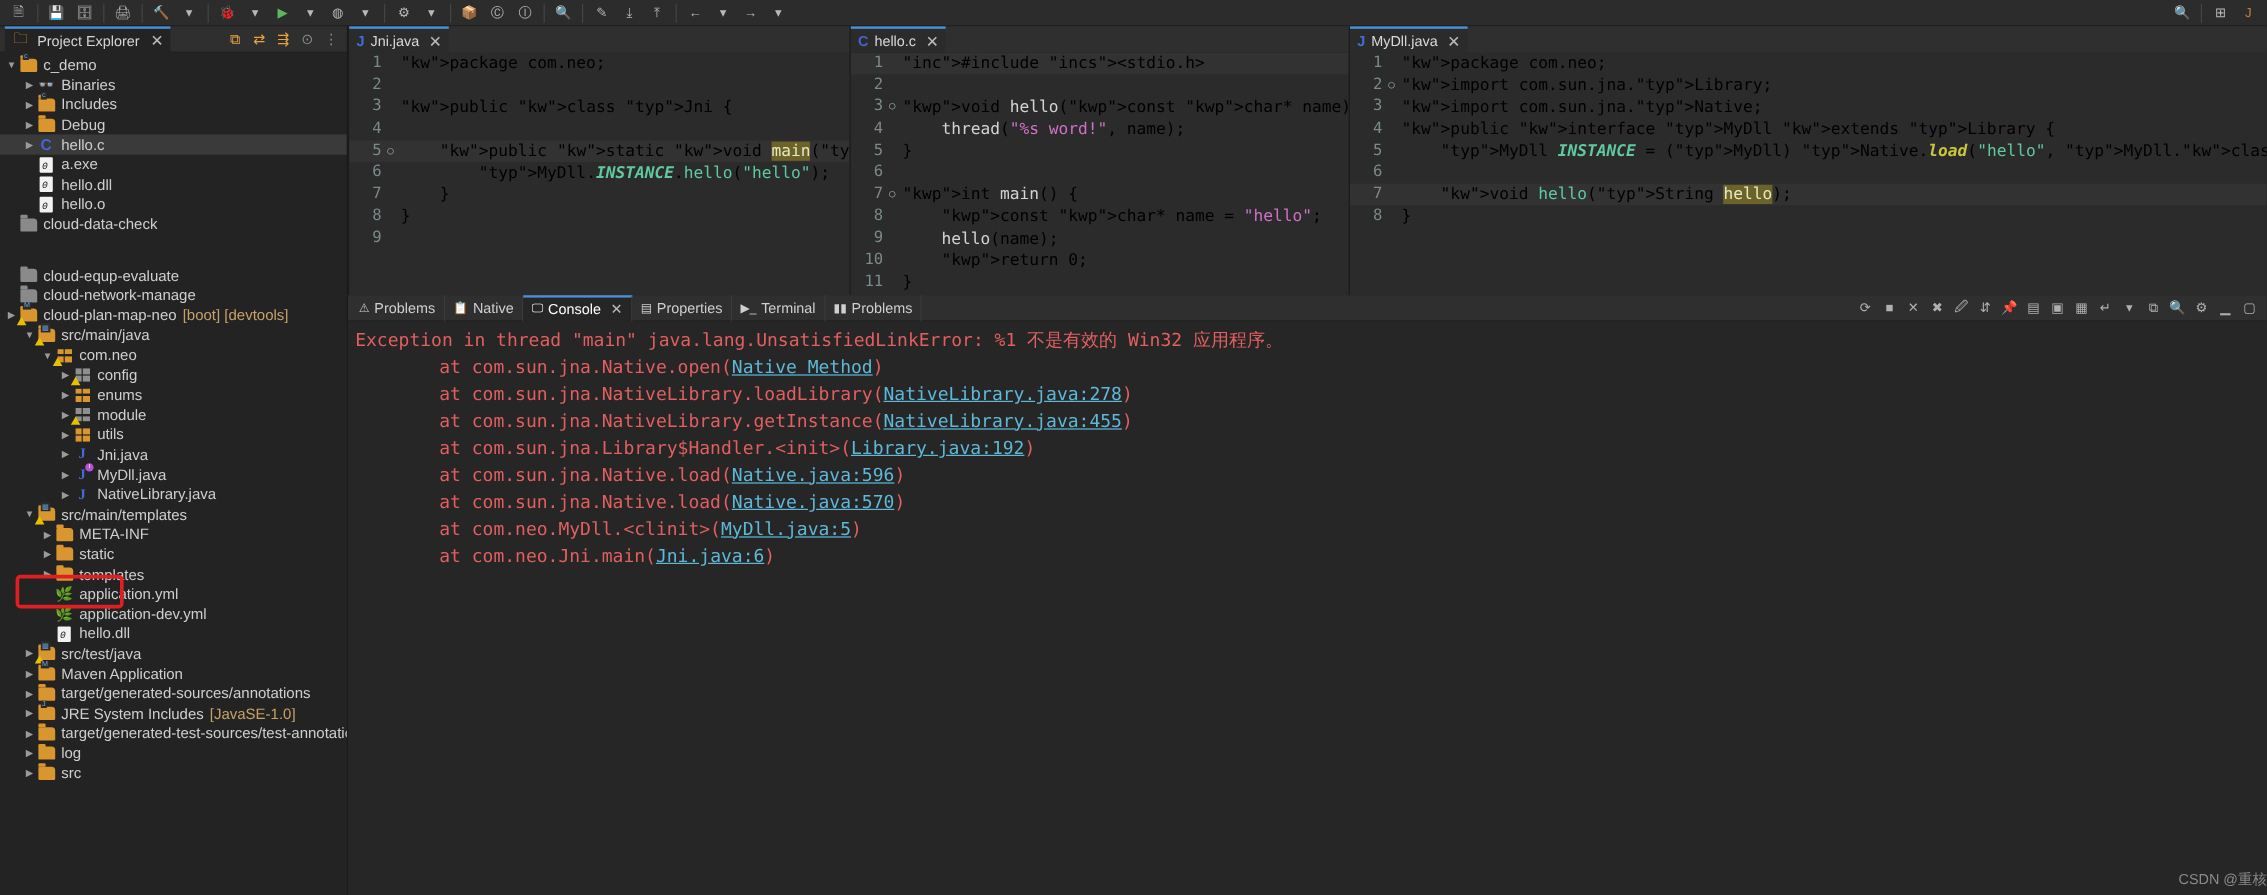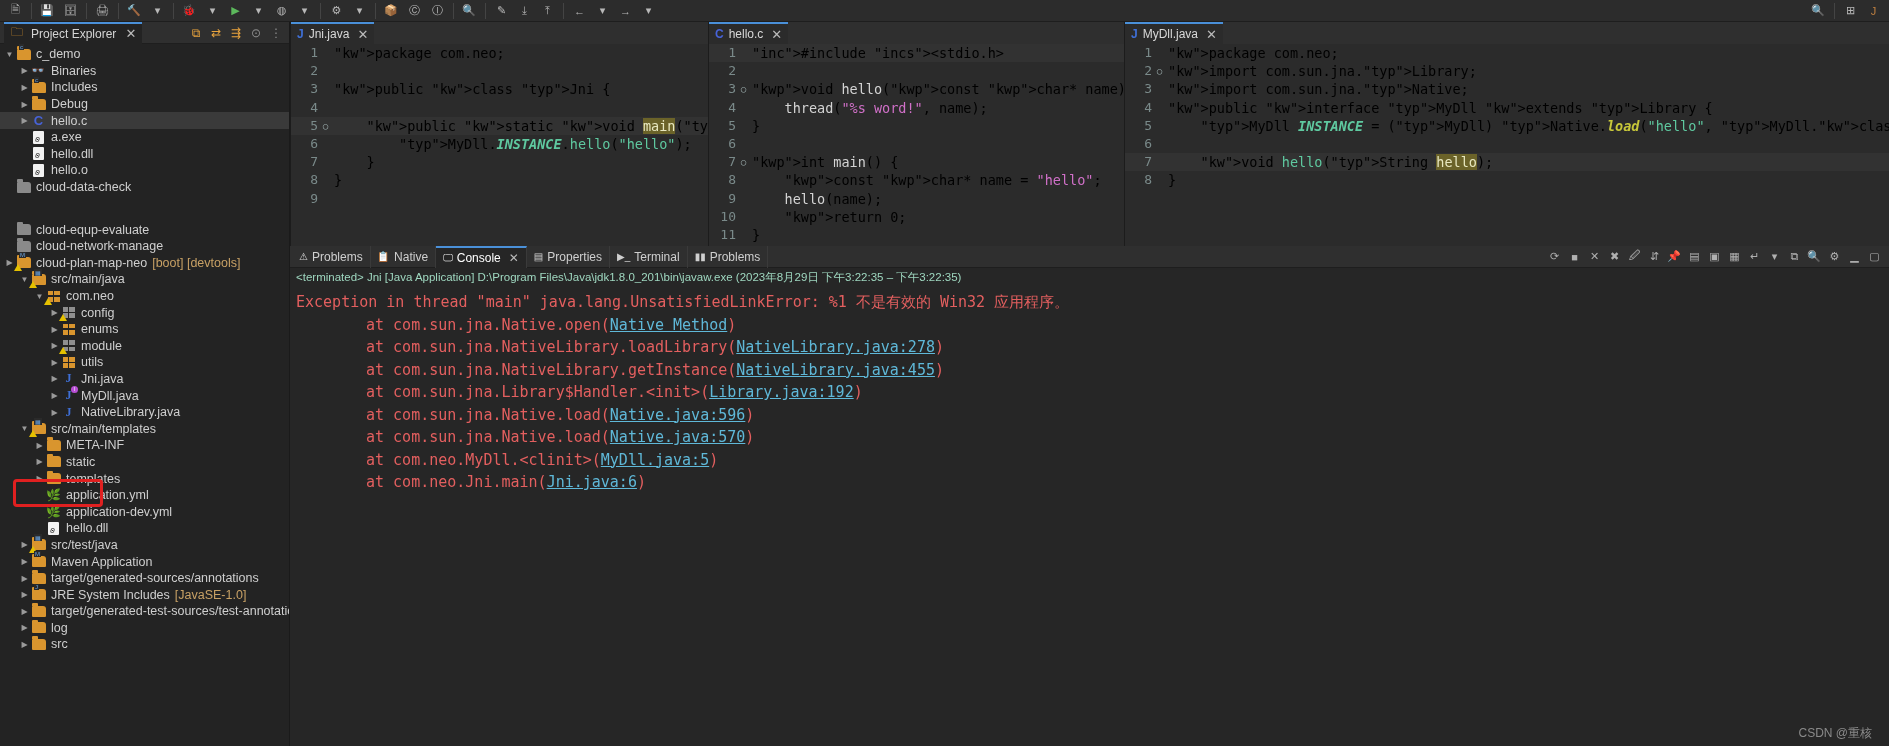--- a/index.html
+++ b/index.html
@@ -147,21 +147,21 @@
   }
   .console-out {
     font-family: "DejaVu Sans Mono", "Liberation Mono", monospace;
     font-size: 15px; line-height: 22.5px; color: #e35f5f;
     padding: 4px 0 0 6px; white-space: pre; position: relative;
   }
   .console-out .ind { padding-left: 70px; }
   .lnk { color: #5fb8d8; text-decoration: underline; }
 
   .watermark {
-    position: absolute; right: 17px; bottom: 4px; font-size: 12px; color: #8a8a8a;
+    position: absolute; right: 0; bottom: 4px; font-size: 12px; color: #8a8a8a;
   }
 </style>
 </head>
 <body>
 
 <div id="app">
 
   <div class="toolbar">
     <div class="tb-btn">🗎</div>
     <div class="tb-sep"></div>
@@ -728,17 +728,16 @@
           <div class="bpi">▦</div>
           <div class="bpi">↵</div>
           <div class="bpi">▾</div>
           <div class="bpi">⧉</div>
           <div class="bpi">🔍</div>
           <div class="bpi">⚙</div>
           <div class="bpi">▁</div>
           <div class="bpi">▢</div>
         </div>
       </div>
-    <div class="term-line">&lt;terminated&gt; Jni [Java Application] D:\Program Files\Java\jdk1.8.0_201\bin\javaw.exe  (2023年8月29日 下午3:22:35 – 下午3:22:35)</div>
     <div class="console-out" id="console-out"><div class=""><span>Exception in thread "main" java.lang.UnsatisfiedLinkError: %1 不是有效的 Win32 应用程序。</span></div><div class=""><span></span></div><div class="ind"><span>at com.sun.jna.Native.open(</span><span class="lnk">Native Method</span><span>)</span></div><div class="ind"><span>at com.sun.jna.NativeLibrary.loadLibrary(</span><span class="lnk">NativeLibrary.java:278</span><span>)</span></div><div class="ind"><span>at com.sun.jna.NativeLibrary.getInstance(</span><span class="lnk">NativeLibrary.java:455</span><span>)</span></div><div class="ind"><span>at com.sun.jna.Library$Handler.&lt;init&gt;(</span><span class="lnk">Library.java:192</span><span>)</span></div><div class="ind"><span>at com.sun.jna.Native.load(</span><span class="lnk">Native.java:596</span><span>)</span></div><div class="ind"><span>at com.sun.jna.Native.load(</span><span class="lnk">Native.java:570</span><span>)</span></div><div class="ind"><span>at com.neo.MyDll.&lt;clinit&gt;(</span><span class="lnk">MyDll.java:5</span><span>)</span></div><div class="ind"><span>at com.neo.Jni.main(</span><span class="lnk">Jni.java:6</span><span>)</span></div></div>
     <div class="watermark">CSDN @重核</div>
   </div>
 </div>
 
 </body></html>

